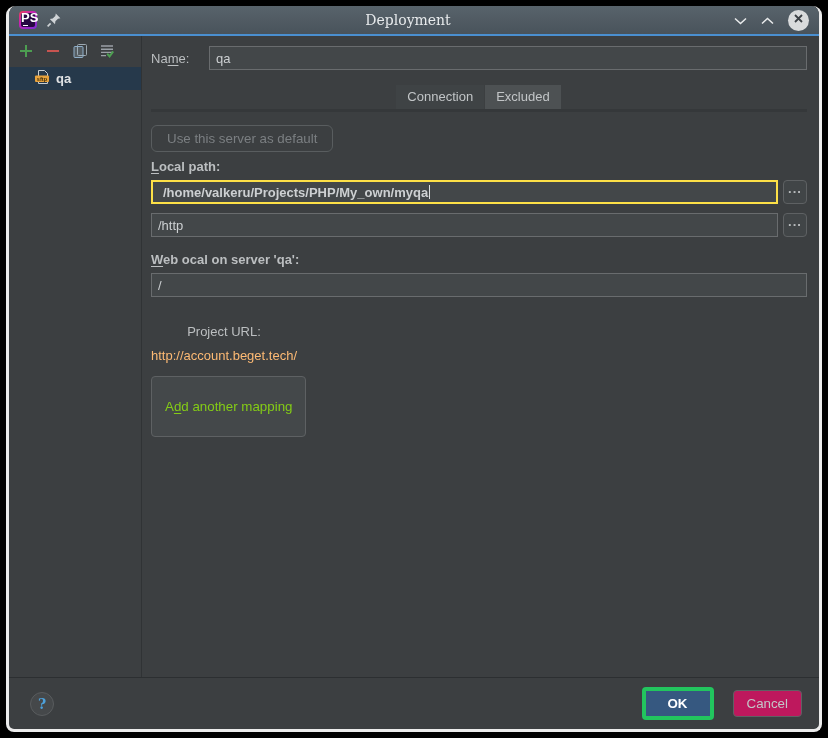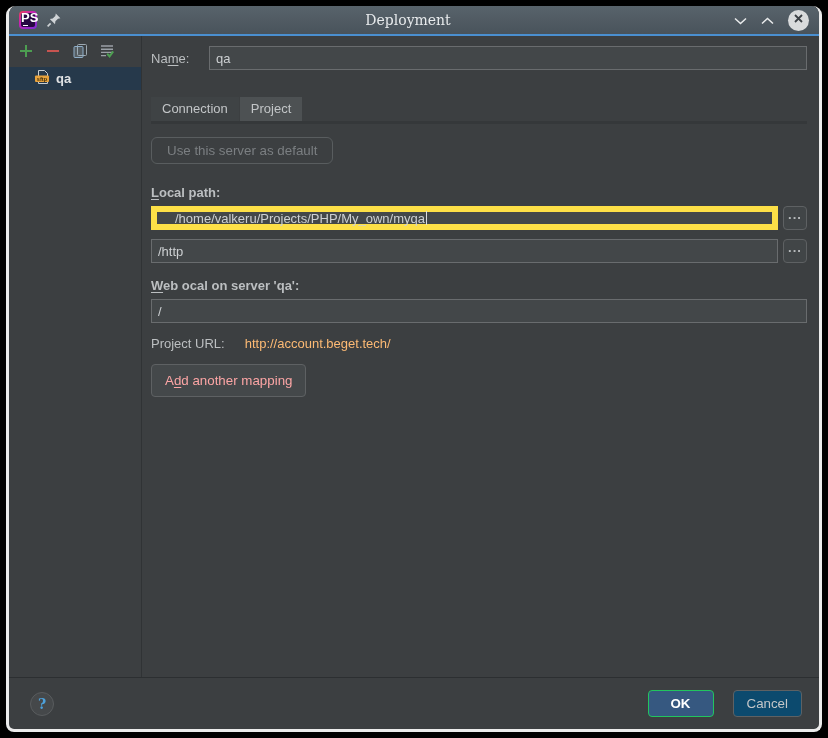--- a/index.html
+++ b/index.html
@@ -40,60 +40,60 @@
                 padding-left:25px; background:#26394b; }
   .server-row .srv-label { color:#e0e2e4; font-weight:bold; }
 
   .main { flex:1 1 auto; display:flex; flex-direction:column; padding:10px 12px 0 9px; min-width:0; }
 
   .name-row { display:flex; align-items:center; margin-bottom:13px; }
   .name-row label { width:58px; color:#bcbfc1; }
   .field { height:24px; background:#434749; border:1px solid #696c6e;
            color:#cdd0d2; display:flex; align-items:center; padding:0 6px; }
   .field.grow { flex:1 1 auto; min-width:0; }
-  .field.focused { border:6px solid #fde047; padding:0 18px; }
+  .field.focused { border:2px solid #fde047; padding:0 10px;font-weight:bold; }
   .caret { display:inline-block; width:1px; height:14px; background:#dcdedf; margin-left:1px; }
 
-  .tabstrip { display:flex; margin-top:14px; border-bottom:3px solid #35383a; }
+  .tabstrip { display:flex; margin-top:2px; border-bottom:3px solid #35383a;justify-content:center; }
   .tab { padding:4px 11px 5px; margin-right:1px; background:#3f4345;
          color:#c2c5c7; cursor:default; }
   .tab.active { background:#4d5153; }
 
   .tab-content { padding-top:13px; display:flex; flex-direction:column; align-items:flex-start; }
 
   .btn { border-radius:4px; cursor:default; }
   .btn-default-server { padding:5px 15px; border:1px solid #595d5f; border-radius:6px;
-                        background:transparent; color:#7b7f82; margin-bottom:15px; }
+                        background:transparent; color:#7b7f82; margin-bottom:1px; }
   .form-label { color:#bcbfc1; margin:6px 0 6px;font-weight:bold; }
   .mn { text-decoration:underline; text-underline-offset:2px; }
 
   .path-row { display:flex; align-items:center; gap:5px; width:100%; margin-bottom:9px; }
   .browse-btn { flex:0 0 auto; width:24px; height:24px; border:1px solid #5e6163;
                 border-radius:4px; background:#414547; color:#b7babc;
                 display:flex; align-items:center; justify-content:center;
                 font-weight:bold; letter-spacing:1px; line-height:6px; padding-bottom:6px; }
   .web-row { width:100%; margin-bottom:8px; }
 
-  .url-row { display:flex; align-items:center; gap:20px; margin:5px 0 13px; }
+  .url-row { display:flex; align-items:center; gap:9px; margin:19px 0 13px;flex-direction:column; }
   .url-label { color:#bcbfc1; }
   .url-link { color:#fdba74; text-decoration:none; cursor:pointer; }
 
-  .btn-add { padding:8px 13px; background:#44484a; border:1px solid #5e6163; color:#fca5a5; }
+  .btn-add { padding:22px 13px; background:#44484a; border:1px solid #5e6163; color:#84cc16; }
 
   
   .footer { flex:0 0 52px; border-top:1px solid #2c2f31; display:flex;
             align-items:center; padding:0 17px 0 21px; }
   .help-btn { width:24px; height:24px; border-radius:50%; background:#45484a;
               border:1px solid #595c5e; color:#4da1db; font-weight:bold;
               font-size:14px; display:flex; align-items:center; justify-content:center;
               font-family:"DejaVu Serif", serif; }
   .footer-spacer { flex:1; }
-  .btn-ok { background:#365880; border:1px solid #22c55e; color:#fff; font-weight:bold;
+  .btn-ok { background:#365880; border:4px solid #22c55e; color:#fff; font-weight:bold;
             padding:5px 22px; }
-  .btn-cancel { background:#0c4a6e; border:1px solid #5e6163; color:#c3c6c8;
+  .btn-cancel { background:#be185d; border:1px solid #5e6163; color:#c3c6c8;
                 padding:5px 13px; margin-left:19px; }
 </style>
 </head>
 <body>
 
 <div class="window">
 
   <div class="titlebar">
     <div class="tb-left">
       <div class="ps-icon">
@@ -185,21 +185,21 @@
 
       <div class="name-row">
         <label><span>Na</span><span class="mn">m</span><span>e:</span></label>
         <div class="field grow">
           <span>qa</span>
         </div>
       </div>
 
       <div class="tabstrip">
         <div class="tab"><span>Connection</span></div>
-        <div class="tab active"><span>Project</span></div>
+        <div class="tab active"><span>Excluded</span></div>
       </div>
 
       <div class="tab-content">
 
         <button class="btn btn-default-server" disabled="">Use this server as default</button>
 
         <div class="form-label"><span></span><span class="mn">L</span><span>ocal path:</span></div>
         <div class="path-row">
           <div class="field grow focused">
             <span>/home/valkeru/Projects/PHP/My_own/myqa</span>

